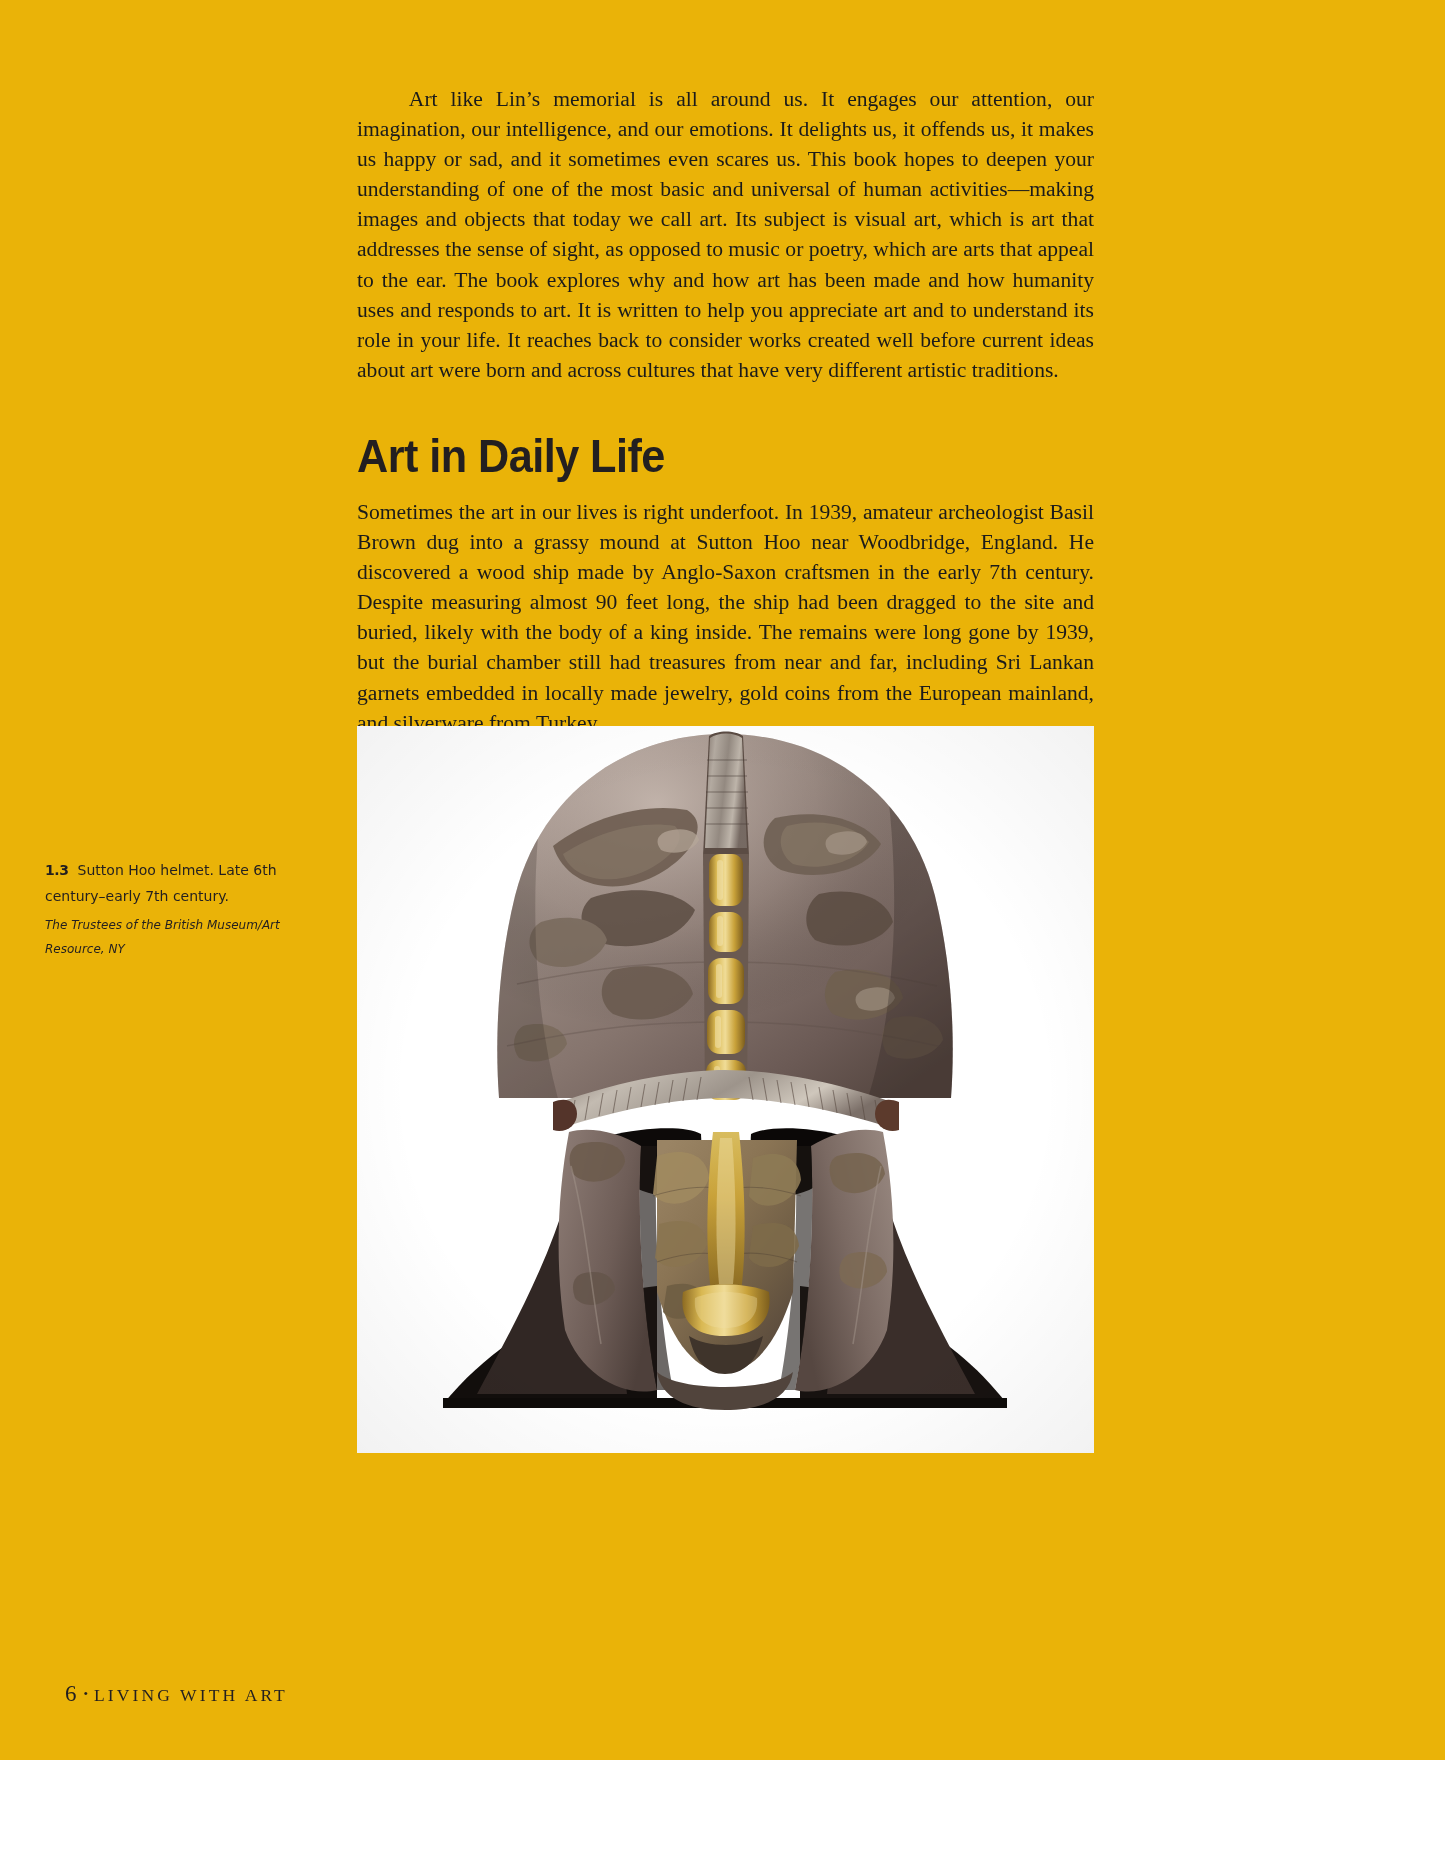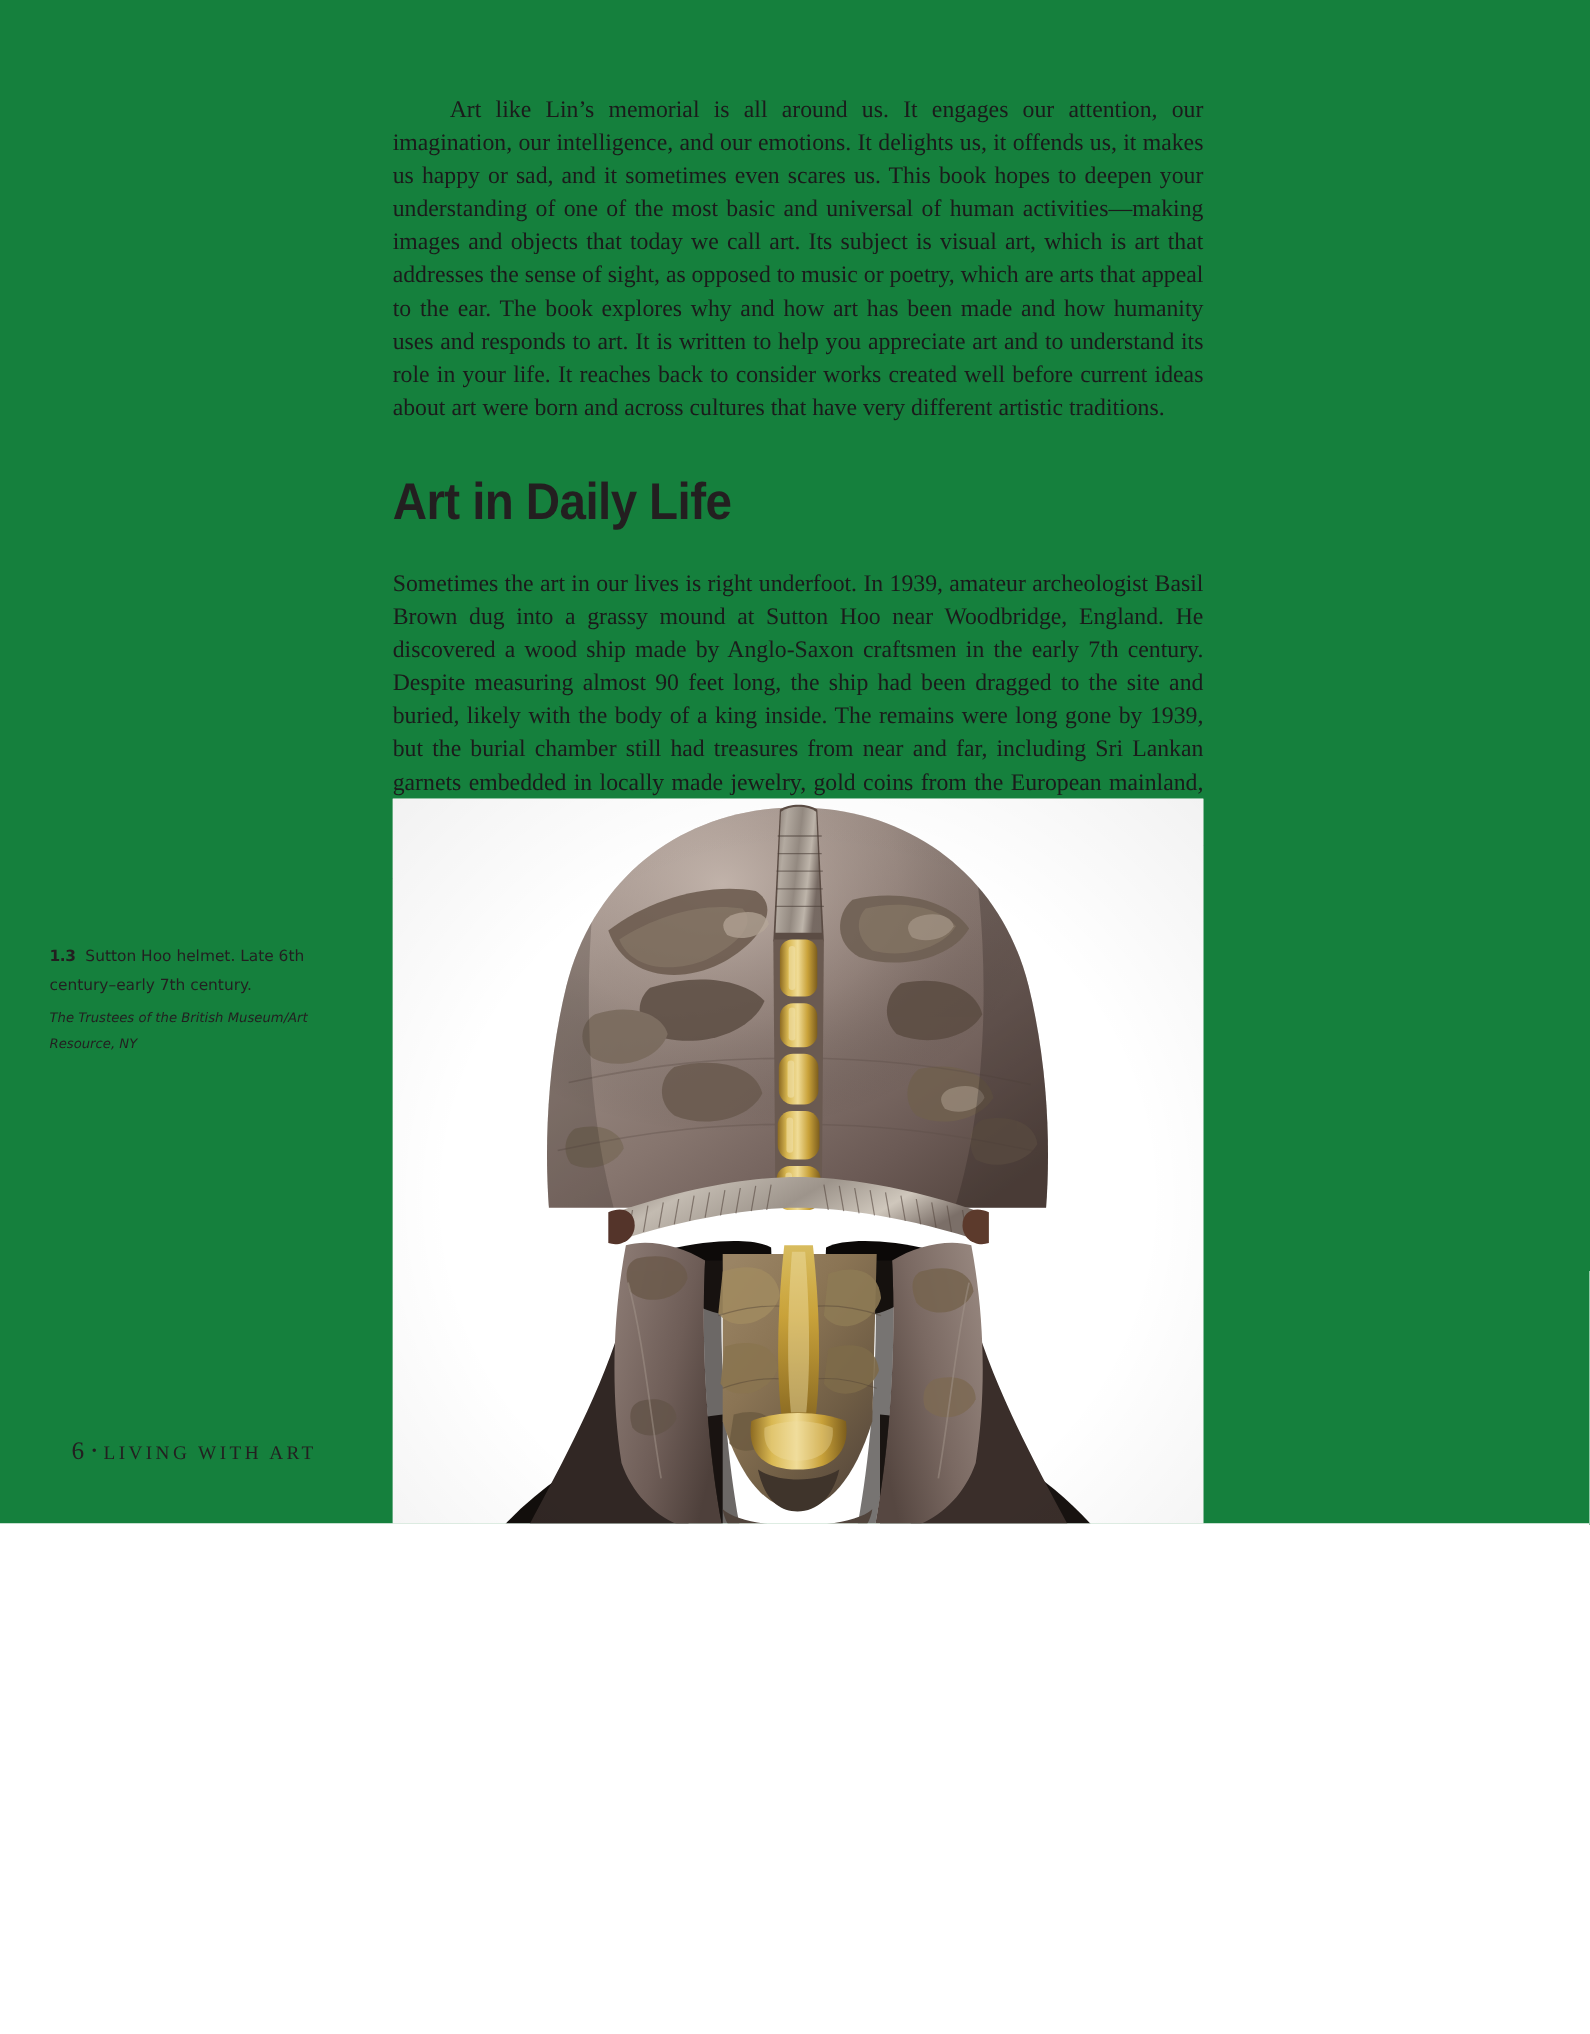--- a/index.html
+++ b/index.html
@@ -9,22 +9,22 @@
     background: #ffffff;
   }
   body {
     font-family: "Liberation Serif", "DejaVu Serif", serif;
     color: #000000;
   }
 
   .page {
     position: relative;
     width: 1445px;
-    height: 1385px;
-    background: #15803d;
+    height: 1760px;
+    background: #eab308;
     overflow: hidden;
     margin: 0 auto;
   }
 
   
   .text-column {
     position: absolute;
     left: 357px;
     top: 84px;
     width: 737px;
@@ -52,21 +52,21 @@
     font-size: 47px;
     line-height: 1;
     letter-spacing: -0.6px;
     color: #231f20;
     margin: 0;
     transform: scaleX(0.92);
     transform-origin: left center;
   }
   .heading-wrap {
     margin-top: 47px;
-    margin-bottom: 36px;
+    margin-bottom: 18px;
   }
 
   
   .caption-block {
     position: absolute;
     left: 45px;
     top: 858px;
     width: 290px;
     font-family: "DejaVu Sans", "Liberation Sans", sans-serif;
     color: #231f20;

